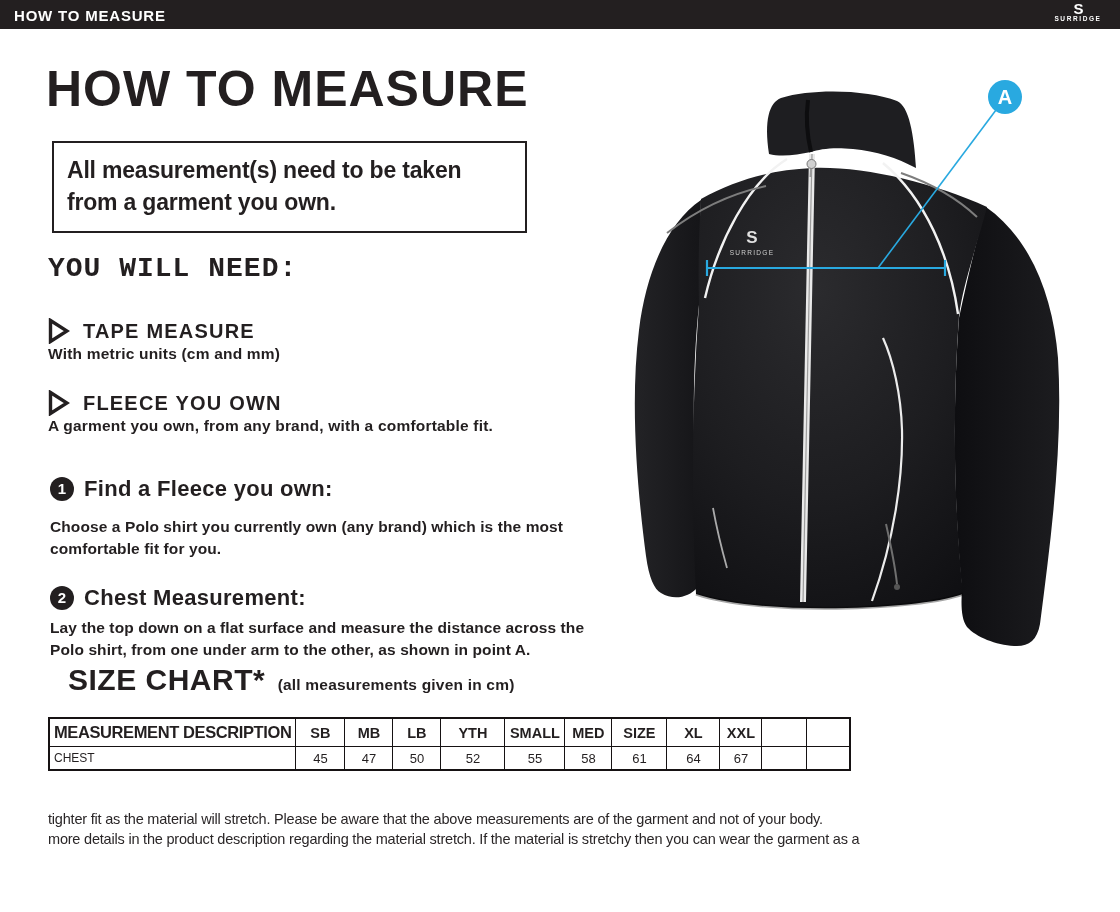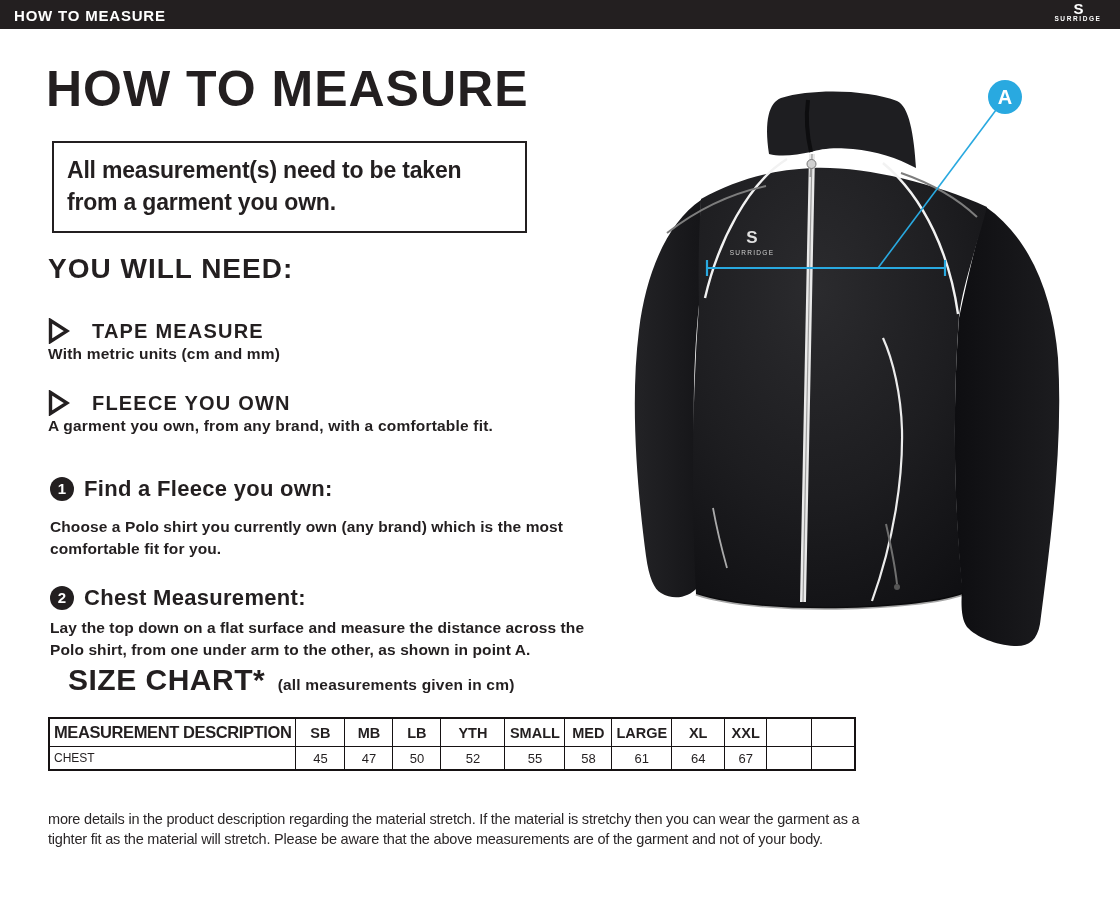--- a/index.html
+++ b/index.html
@@ -17,23 +17,23 @@
     color:#fff;font-size:15px;font-weight:bold;letter-spacing:.8px;}
   .topbar-logo{right:10px;top:2px;width:64px;text-align:center;color:#fff;line-height:1;}
   .topbar-logo .logo-s{font-size:15px;font-weight:bold;letter-spacing:-1px;line-height:13px;}
   .topbar-logo .logo-name{font-size:6.5px;font-weight:bold;letter-spacing:1.6px;margin-top:1px;}
 
   
   .page-title{left:46px;top:64px;font-size:50px;font-weight:bold;letter-spacing:1px;line-height:1;}
   .notice-box{left:52px;top:141px;width:446px;border:2.5px solid #231f20;
     padding:11px 12px 13px 13px;font-size:23px;font-weight:bold;line-height:1.4;letter-spacing:-.2px;}
 
-  .ywn-heading{left:48px;top:253px;font-size:28px;font-weight:bold;letter-spacing:1px;}
-
-  .bullet-row{left:48px;display:flex;align-items:center;gap:22px;}
+  .ywn-heading{left:48px;top:253px;font-size:28px;font-weight:bold;letter-spacing:1px;font-family:Liberation Mono, monospace;}
+
+  .bullet-row{left:48px;display:flex;align-items:center;gap:13px;}
   .bullet-row .bullet-label{font-size:20px;font-weight:bold;letter-spacing:1.2px;}
   .bullet-desc{left:48px;font-size:15.5px;font-weight:bold;letter-spacing:.2px;}
 
   .step-badge{left:50px;width:24px;height:24px;border-radius:50%;background:#231f20;
     color:#fff;font-size:15px;font-weight:bold;text-align:center;line-height:24px;}
   .step-title{left:84px;font-size:22px;font-weight:bold;letter-spacing:.3px;}
   .step-body{left:50px;width:552px;font-size:15.5px;font-weight:bold;line-height:1.42;letter-spacing:.1px;}
 
   .size-heading-row{left:48px;top:663px;margin-left:20px;}
   .size-heading{display:inline;font-size:30px;font-weight:bold;letter-spacing:.5px;}
@@ -119,21 +119,21 @@
     </colgroup>
     <tbody>
         <tr>
       <th class="desc-col">MEASUREMENT DESCRIPTION</th>
       <th>SB</th>
       <th>MB</th>
       <th>LB</th>
       <th>YTH</th>
       <th>SMALL</th>
       <th>MED</th>
-      <th>LARGE</th>
+      <th>SIZE</th>
       <th>XL</th>
       <th>XXL</th>
       <th></th>
       <th></th>
     </tr>
     <tr class="value-row">
       <td class="row-label">CHEST</td>
       <td>45</td>
       <td>47</td>
       <td>50</td>
@@ -144,22 +144,22 @@
       <td>64</td>
       <td>67</td>
       <td></td>
       <td></td>
     </tr>
   </tbody>
     </table>
 </div>
 
 <div class="abs footnote">
+  <div>tighter fit as the material will stretch.  Please be aware that the above measurements are of the garment and not of your body.</div>
   <div>more details in the product description regarding the material stretch.  If the material is stretchy then you can wear the garment as a</div>
-  <div>tighter fit as the material will stretch.  Please be aware that the above measurements are of the garment and not of your body.</div>
 </div>
 
 <svg class="abs jacket-figure" viewBox="600 50 520 615">
   <defs>
     <radialGradient id="gBody" cx="42%" cy="28%" r="85%">
       <stop offset="0%" stop-color="#2b2b2e"></stop>
       <stop offset="55%" stop-color="#1d1d20"></stop>
       <stop offset="100%" stop-color="#0f0f12"></stop>
     </radialGradient>
     <linearGradient id="gSleeveL" x1="0" y1="0" x2="1" y2="0">

